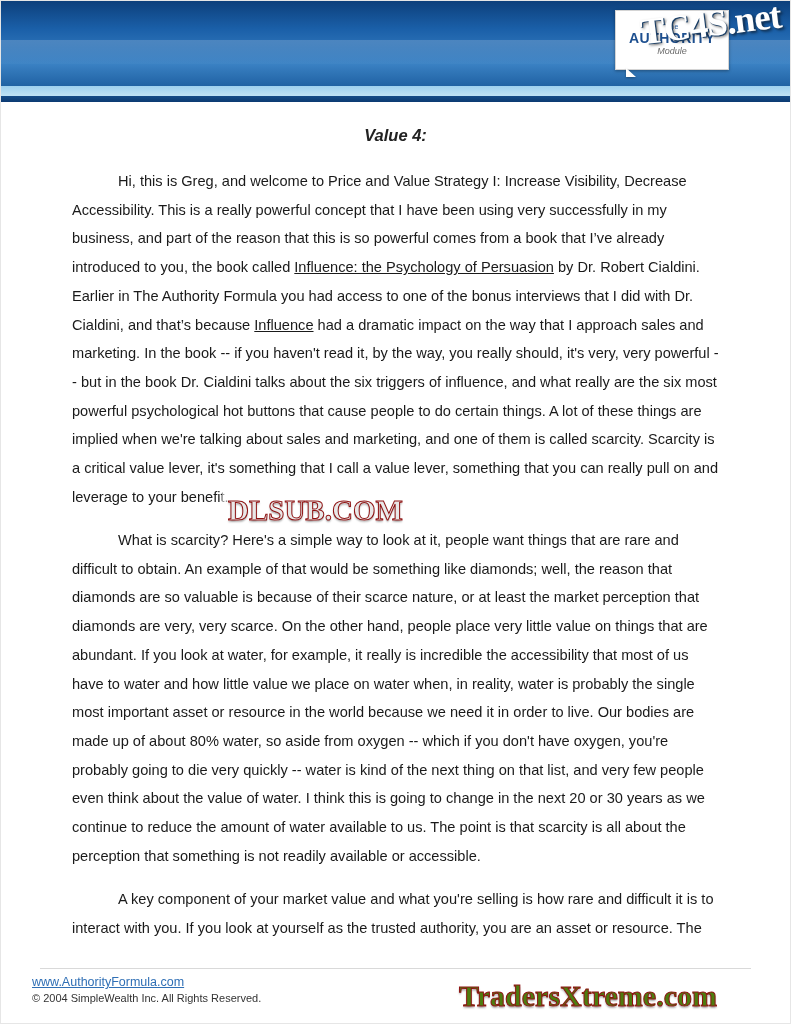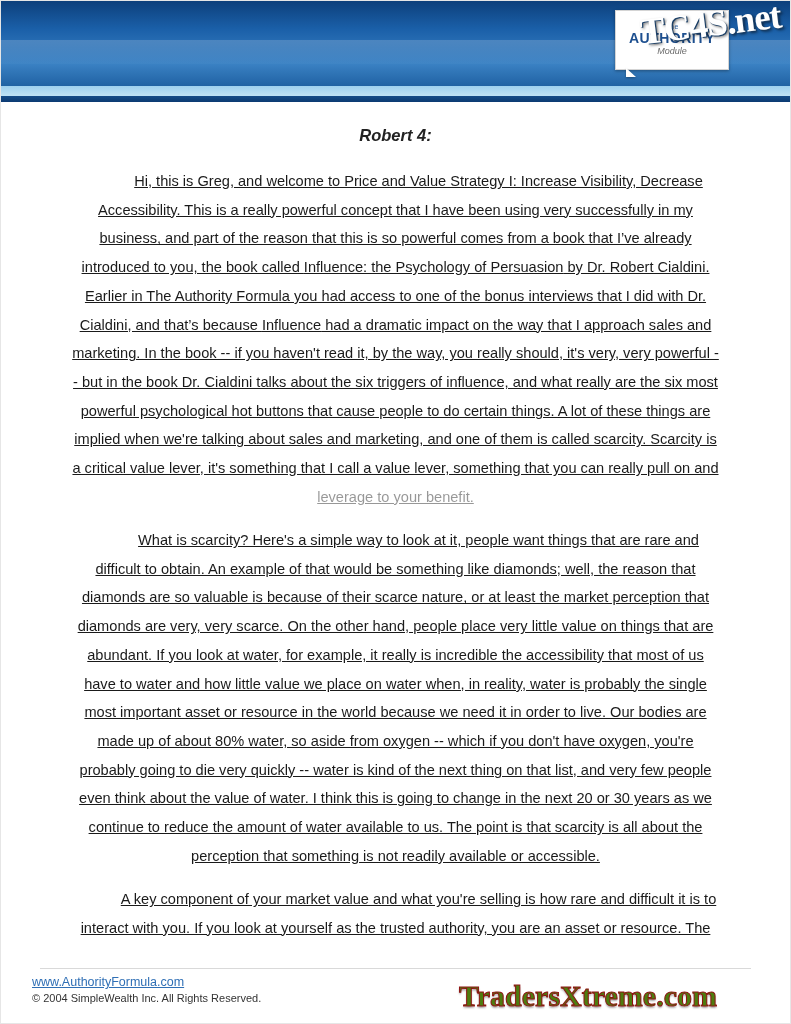--- a/index.html
+++ b/index.html
@@ -164,22 +164,21 @@
     color: #1f5fa0;
     margin-top: 14px;
     letter-spacing: .1px;
   }
   .para {
     font-size: 14.6px;
     color: #1a1a1a;
     line-height: 28.7px;
     text-indent: 46px;
     margin-top: 22px;
-    text-align: center;
-    text-decoration: underline;
+    text-align: left;
   }
   .para.second { margin-top: 11px; }
   .para.third { margin-top: 11px; }
   .u { text-decoration: underline; }
   
   .footer-rule {
     position: absolute;
     left: 40px;
     top: 968px;
     width: 711px;
@@ -222,30 +221,31 @@
       <div class="logo-the">The</div>
       <div class="logo-authority">AUTHORITY</div>
       <div class="logo-formula">Module</div>
       <div class="logo-bubble-tail"></div>
     </div>
     <div class="wm-tc4s">TC4S.net</div>
   </div>
   <div class="header-strip"></div>
 
   <div class="doc">
-    <div class="module-label">Robert 4:</div>
+    <div class="module-label">Value 4:</div>
 
     <p class="para"><span>Hi, this is Greg, and welcome to Price and Value Strategy I: Increase Visibility, Decrease Accessibility. This is a really powerful concept that I have been using very successfully in my business, and part of the reason that this is so powerful comes from a book that I’ve already introduced to you, the book called </span><span class="u">Influence: the Psychology of Persuasion</span><span> by Dr. Robert Cialdini. Earlier in The Authority Formula you had access to one of the bonus interviews that I did with Dr. Cialdini, and that’s because </span><span class="u">Influence</span><span> had a dramatic impact on the way that I approach sales and marketing. In the book -- if you haven't read it, by the way, you really should, it's very, very powerful -- but in the book Dr. Cialdini talks about the six triggers of influence, and what really are the six most powerful psychological hot buttons that cause people to do certain things. A lot of these things are implied when we're talking about sales and marketing, and one of them is called scarcity. Scarcity is a critical value lever, it's something that I call a value lever, something that you can really pull on and leverage to your benefit.</span></p>
 
     <p class="para second"><span>What is scarcity? Here's a simple way to look at it, people want things that are rare and difficult to obtain. An example of that would be something like diamonds; well, the reason that diamonds are so valuable is because of their scarce nature, or at least the market perception that diamonds are very, very scarce. On the other hand, people place very little value on things that are abundant. If you look at water, for example, it really is incredible the accessibility that most of us have to water and how little value we place on water when, in reality, water is probably the single most important asset or resource in the world because we need it in order to live. Our bodies are made up of about 80% water, so aside from oxygen -- which if you don't have oxygen, you're probably going to die very quickly -- water is kind of the next thing on that list, and very few people even think about the value of water. I think this is going to change in the next 20 or 30 years as we continue to reduce the amount of water available to us. The point is that scarcity is all about the perception that something is not readily available or accessible.</span></p>
 
     <p class="para third"><span>A key component of your market value and what you're selling is how rare and difficult it is to interact with you. If you look at yourself as the trusted authority, you are an asset or resource. The</span></p>
   </div>
 
   <div class="wm-dlsub-bg"></div>
+  <div class="wm-dlsub">DLSUB.COM</div>
 
   <div class="footer-rule"></div>
   <div class="footer">
     <div class="footer-site">www.AuthorityFormula.com</div>
     <div class="footer-copy">© 2004 SimpleWealth Inc.  All Rights Reserved.</div>
   </div>
 
   <div class="wm-traders">TradersXtreme.com</div>
 
   <div class="page-border"></div>

